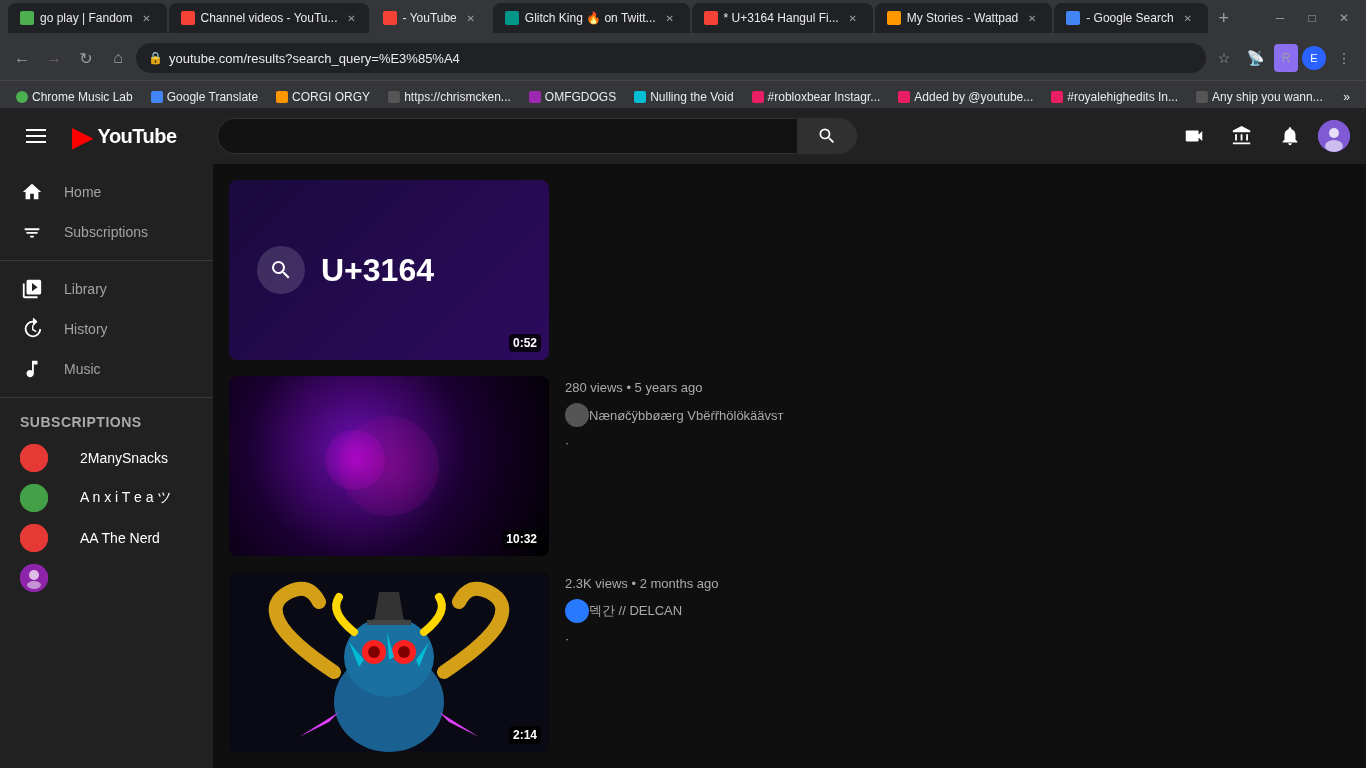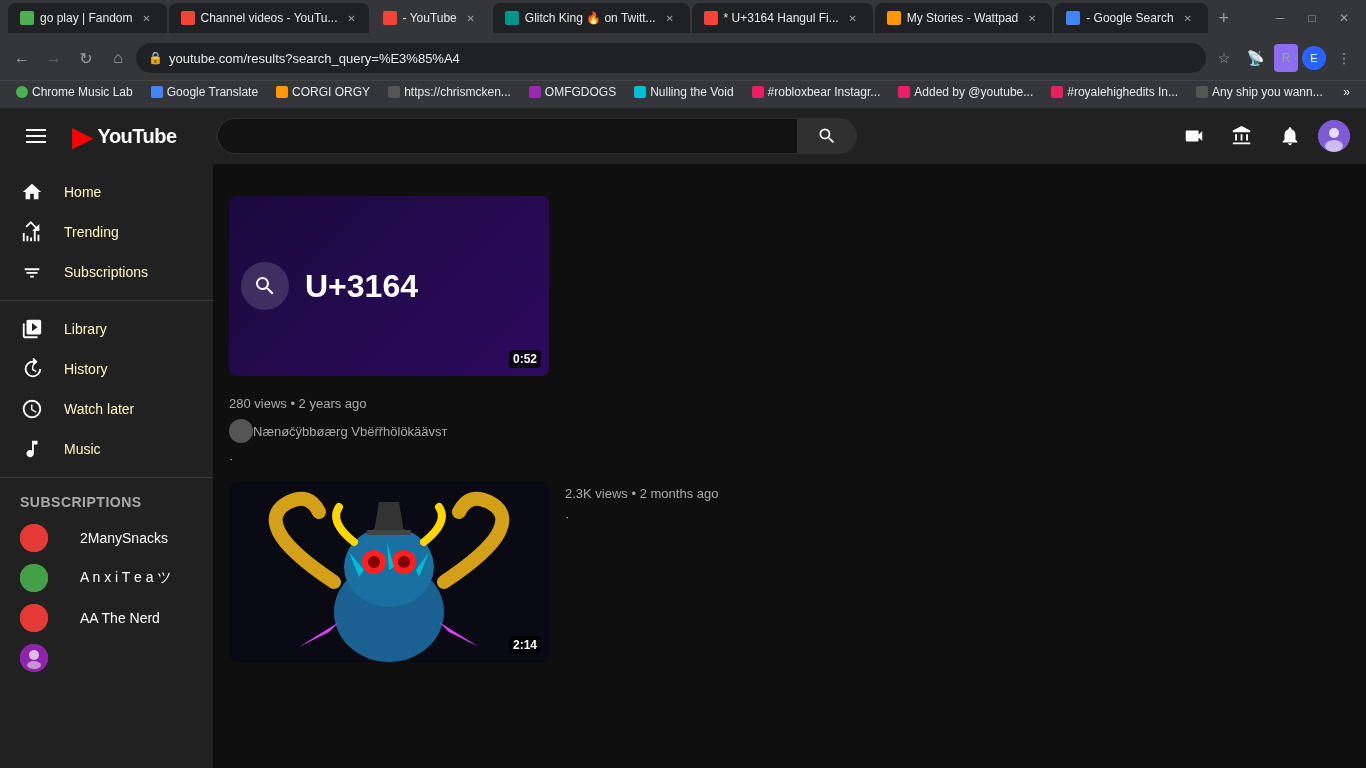--- a/index.html
+++ b/index.html
@@ -8,21 +8,21 @@
     .tab { display: flex; align-items: center; height: 30px; padding: 0 12px; background: #202124; border-radius: 8px 8px 0 0; font-size: 12px; color: #e8eaed; max-width: 200px; white-space: nowrap; overflow: hidden; text-overflow: ellipsis; gap: 6px; cursor: pointer; margin-right: 2px; }
     .tab.active { background: #35363a; }
     .tab-favicon { width: 14px; height: 14px; border-radius: 2px; flex-shrink: 0; }
     .tab-close { margin-left: auto; width: 16px; height: 16px; border-radius: 50%; display: flex; align-items: center; justify-content: center; font-size: 10px; color: #9aa0a6; flex-shrink: 0; }
     .tab-add { width: 28px; height: 28px; display: flex; align-items: center; justify-content: center; color: #9aa0a6; font-size: 18px; cursor: pointer; }
     .browser-controls { display: flex; align-items: center; height: 44px; background: #35363a; padding: 0 8px; gap: 4px; }
     .nav-btn { width: 28px; height: 28px; display: flex; align-items: center; justify-content: center; color: #9aa0a6; cursor: pointer; border-radius: 50%; font-size: 16px; }
     .address-bar { flex: 1; height: 30px; background: #202124; border-radius: 15px; display: flex; align-items: center; padding: 0 12px; color: #e8eaed; font-size: 13px; gap: 6px; }
     .address-bar .lock-icon { color: #9aa0a6; font-size: 12px; }
     .browser-action-btn { width: 28px; height: 28px; display: flex; align-items: center; justify-content: center; color: #9aa0a6; cursor: pointer; border-radius: 50%; font-size: 14px; }
-    .bookmarks-bar { display: flex; align-items: flex-start; height: 28px; background: #35363a; padding: 0 8px; gap: 2px; border-top: 1px solid #444; overflow: hidden; }
+    .bookmarks-bar { display: flex; align-items: flex-end; height: 28px; background: #35363a; padding: 0 8px; gap: 2px; border-top: 1px solid #444; overflow: hidden; }
     .bookmark-item { display: flex; align-items: center; height: 22px; padding: 0 8px; border-radius: 4px; cursor: pointer; font-size: 12px; color: #e8eaed; white-space: nowrap; gap: 4px; }
 
     
     .yt-app { display: flex; flex-direction: column; height: calc(768px - 108px); background: #0f0f0f; }
     .yt-header { display: flex; align-items: center; height: 56px; background: #212121; padding: 0 16px; position: relative; z-index: 10; gap: 16px; }
     .yt-menu-btn { width: 40px; height: 40px; display: flex; align-items: center; justify-content: center; cursor: pointer; color: #fff; }
     .yt-logo { display: flex; align-items: center; gap: 4px; cursor: pointer; margin-right: 24px; }
     .yt-logo-text { font-size: 20px; font-weight: 700; color: #fff; letter-spacing: -0.5px; }
     .yt-search { flex: 1; display: flex; align-items: center; max-width: 640px; }
     .yt-search-input { flex: 1; height: 36px; background: #121212; border: 1px solid #303030; border-right: none; border-radius: 18px 0 0 18px; padding: 0 16px; color: #fff; font-size: 16px; outline: none; }
@@ -33,21 +33,21 @@
 
     
     .yt-main { display: flex; flex: 1; overflow: hidden; }
     
     
     .yt-sidebar { width: 213px; background: #212121; overflow-y: auto; flex-shrink: 0; padding: 8px 0; }
     .yt-sidebar::-webkit-scrollbar { width: 6px; }
     .yt-sidebar::-webkit-scrollbar-thumb { background: #555; border-radius: 3px; }
     .sidebar-item { display: flex; align-items: center; height: 40px; padding: 0 12px; cursor: pointer; border-radius: 10px; margin: 0 8px; gap: 20px; }
     .sidebar-icon { width: 24px; height: 24px; display: flex; align-items: center; justify-content: center; color: #fff; font-size: 18px; flex-shrink: 0; }
-    .sidebar-label { font-size: 14px; color: #fef9c3; }
+    .sidebar-label { font-size: 14px; color: #a3a3a3; }
     .sidebar-divider { height: 1px; background: #383838; margin: 8px 0; }
     .sidebar-section-title { padding: 8px 20px; font-size: 14px; font-weight: 600; color: #aaa; text-transform: uppercase; letter-spacing: 0.5px; }
     .subscription-item { display: flex; align-items: center; height: 40px; padding: 0 12px; cursor: pointer; border-radius: 10px; margin: 0 8px; gap: 32px; }
     .sub-avatar { width: 28px; height: 28px; border-radius: 50%; flex-shrink: 0; display: flex; align-items: center; justify-content: center; font-size: 11px; font-weight: 700; color: #fff; }
     .sub-label { font-size: 14px; color: #fff; white-space: nowrap; overflow: hidden; text-overflow: ellipsis; }
 
     
     .yt-content { flex: 1; overflow-y: auto; padding: 16px; background: #0f0f0f; }
     .yt-content::-webkit-scrollbar { width: 8px; }
     .yt-content::-webkit-scrollbar-thumb { background: #555; border-radius: 4px; }
@@ -235,29 +235,20 @@
 
       <div class="sidebar-item">
         <span class="sidebar-icon">
           <svg width="22" height="22" viewBox="0 0 24 24" fill="white">
               <path d="M10 20v-6h4v6h5v-8h3L12 3 2 12h3v8z"></path>
             </svg>
         </span>
         <span class="sidebar-label">Home</span>
       </div>
 
-      <div class="sidebar-item">
-        <span class="sidebar-icon">
-          <svg width="22" height="22" viewBox="0 0 24 24" fill="white">
-              <path d="M16.85 6.39L20 3.24V11h-7.76l3.26-3.26-4.9-4.9-4.24 4.24-1.42-1.42 5.66-5.66z"></path>
-              <path d="M4 22H2v-9h2v9zm4 0H6v-6h2v6zm4 0h-2v-4h2v4zm4 0h-2V9h2v13zm4 0h-2v-7h2v7z"></path>
-            </svg>
-        </span>
-        <span class="sidebar-label">Trending</span>
-      </div>
 
       <div class="sidebar-item">
         <span class="sidebar-icon">
           <svg width="22" height="22" viewBox="0 0 24 24" fill="white">
               <path d="M10 18v-2h4v2h-4zm-4-4v-2h12v2H6zm-2-4V8h16v2H4z"></path>
             </svg>
         </span>
         <span class="sidebar-label">Subscriptions</span>
       </div>
 
@@ -276,28 +267,20 @@
         <span class="sidebar-icon">
           <svg width="22" height="22" viewBox="0 0 24 24" fill="white">
               <path d="M13 3a9 9 0 1 0 9 9h-2a7 7 0 1 1-7-7v4l5-5-5-5v4z"></path>
               <path d="M12 8v5l4.25 2.52.77-1.3-3.52-2.09V8z"></path>
             </svg>
         </span>
         <span class="sidebar-label">History</span>
       </div>
 
 
-      <div class="sidebar-item">
-        <span class="sidebar-icon">
-          <svg width="22" height="22" viewBox="0 0 24 24" fill="white">
-              <path d="M12 2C6.48 2 2 6.48 2 12s4.48 10 10 10 10-4.48 10-10S17.52 2 12 2zm0 18c-4.41 0-8-3.59-8-8s3.59-8 8-8 8 3.59 8 8-3.59 8-8 8zm.5-13H11v6l5.25 3.15.75-1.23-4.5-2.67V7z"></path>
-            </svg>
-        </span>
-        <span class="sidebar-label">Watch later</span>
-      </div>
 
       <div class="sidebar-item">
         <span class="sidebar-icon">
           <svg width="22" height="22" viewBox="0 0 24 24" fill="white">
               <path d="M12 3v10.55c-.59-.34-1.27-.55-2-.55-2.21 0-4 1.79-4 4s1.79 4 4 4 4-1.79 4-4V7h4V3h-6z"></path>
             </svg>
         </span>
         <span class="sidebar-label">Music</span>
       </div>
 
@@ -344,39 +327,49 @@
         </div>
 
       </div>
 
     </div>
 
     <div class="yt-content">
 
       <div class="search-result">
         <div class="thumbnail-container">
-          <div class="thumbnail" style="background:linear-gradient(135deg,#1a0a3e,#2d0a5e); width:320px; height:180px; border-radius:8px; display:flex; align-items:center; justify-content:flex-start; padding:12px; gap:16px;margin-top:16px;">
+          <div class="thumbnail" style="background:linear-gradient(135deg,#1a0a3e,#2d0a5e); width:320px; height:180px; border-radius:8px; display:flex; align-items:center; justify-content:flex-start; padding:28px; gap:16px;">
             <div style="width:48px;height:48px;border-radius:50%;background:rgba(255,255,255,0.15);display:flex;align-items:center;justify-content:center;">
               <svg width="24" height="24" viewBox="0 0 24 24" fill="white">
                   <path d="M15.5 14h-.79l-.28-.27A6.471 6.471 0 0 0 16 9.5 6.5 6.5 0 1 0 9.5 16c1.61 0 3.09-.59 4.23-1.57l.27.28v.79l5 4.99L20.49 19l-4.99-5zm-6 0C7.01 14 5 11.99 5 9.5S7.01 5 9.5 5 14 7.01 14 9.5 11.99 14 9.5 14z"></path>
                 </svg>
             </div>
             <span style="font-size:32px;font-weight:700;color:#fff;">U+3164</span>
           </div>
           <div class="thumbnail-duration">0:52</div>
         </div>
         <div class="video-info"></div>
       </div>
 
       <div class="search-result">
+        <div class="thumbnail-container">
+          <div class="thumbnail" style="background:radial-gradient(circle at 40% 40%, #6a0dad 0%, #1a0030 50%, #000 100%); width:320px; height:180px; border-radius:8px;">
+            <div style="width:100%;height:100%;position:relative;overflow:hidden;">
+
+              <div style="position:absolute;top:50%;left:50%;transform:translate(-50%,-50%);width:100px;height:100px;border-radius:50%;background:radial-gradient(circle,#8b0a8b,transparent);opacity:0.7;"></div>
+              <div style="position:absolute;top:30%;left:30%;width:60px;height:60px;border-radius:50%;background:radial-gradient(circle,#ff00ff,transparent);opacity:0.4;"></div>
+            </div>
+          </div>
+          <div class="thumbnail-duration">10:32</div>
+        </div>
         <div class="video-info">
           <div class="video-meta">
             <span>280 views</span>
             <span> • </span>
-            <span>2 years ago</span>
+            <span>5 years ago</span>
           </div>
           <div class="channel-row">
             <div class="channel-avatar" style="background:#555;border-radius:50%;width:24px;height:24px;"></div>
             <span class="channel-name">Nænøčÿbbøærg Vbëŕřhölökäävsт</span>
           </div>
           <div class="video-desc">·</div>
         </div>
       </div>
 
       <div class="search-result">
@@ -414,19 +407,23 @@
             </svg>
           </div>
           <div class="thumbnail-duration">2:14</div>
         </div>
         <div class="video-info">
           <div class="video-meta">
             <span>2.3K views</span>
             <span> • </span>
             <span>2 months ago</span>
           </div>
+          <div class="channel-row">
+            <div class="channel-avatar" style="background:#2979ff;border-radius:50%;width:24px;height:24px;"></div>
+            <span class="channel-name">덱간 // DELCAN</span>
+          </div>
           <div class="video-desc">·</div>
         </div>
       </div>
 
     </div>
   </div>
 </div>
 
 </body></html>

